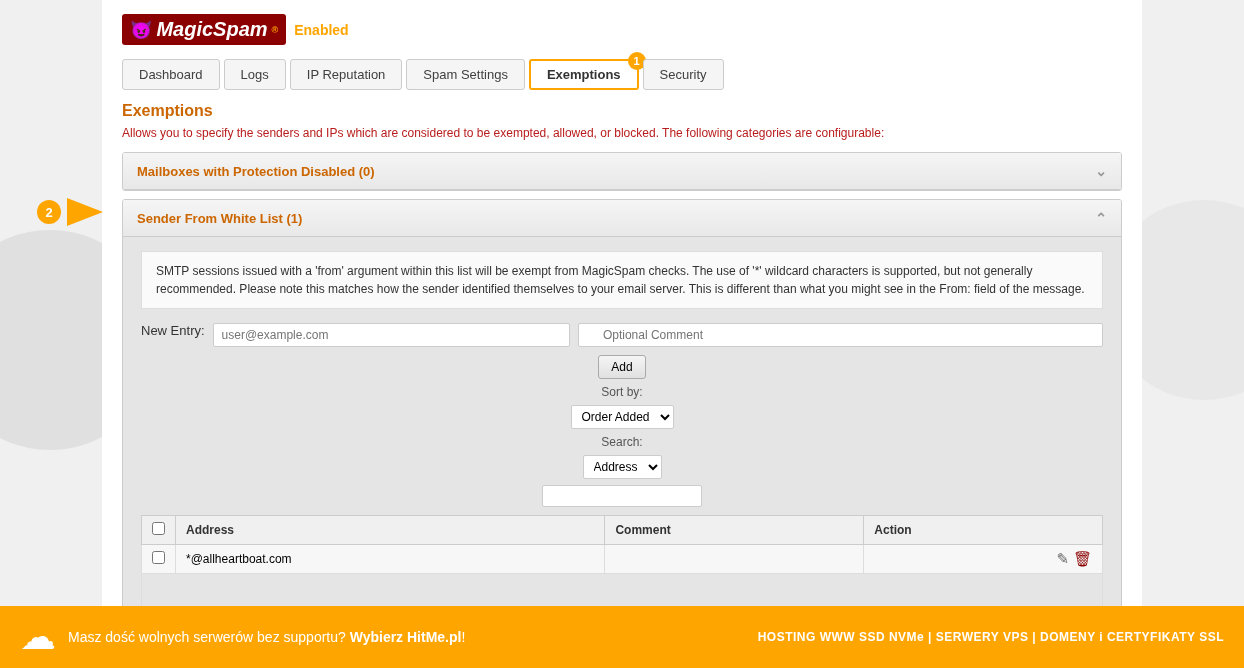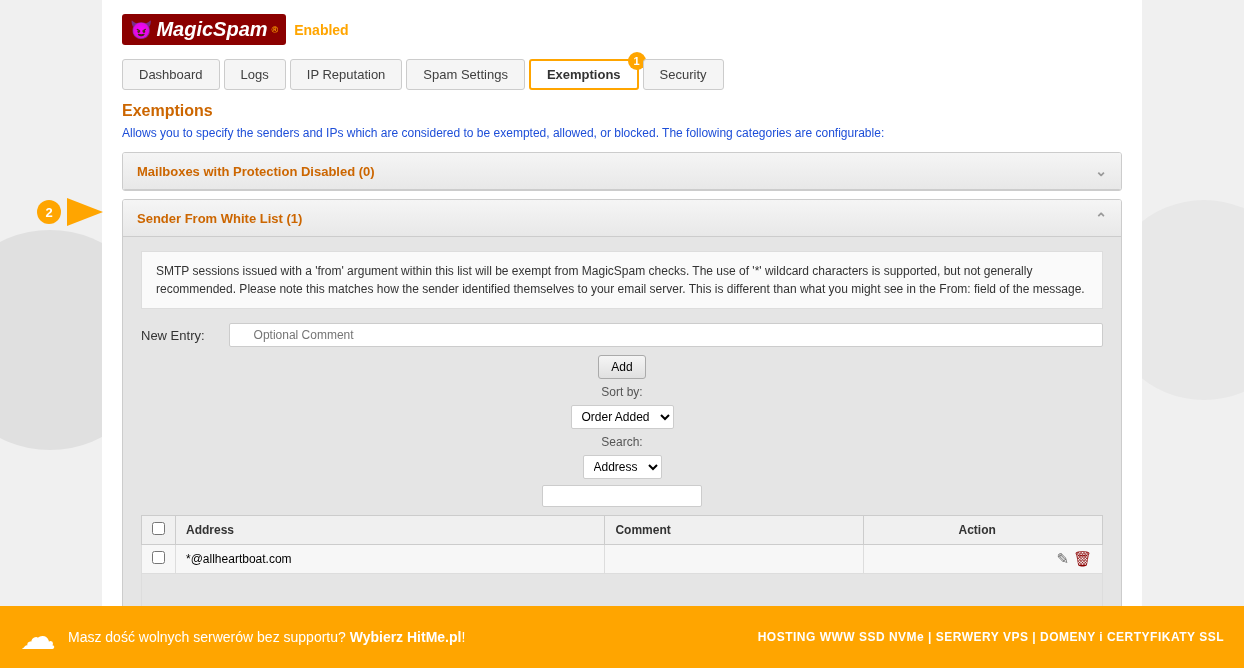--- a/index.html
+++ b/index.html
@@ -90,21 +90,21 @@
     }
 
     
     .page-title {
       color: #cc6600;
       font-size: 16px;
       font-weight: bold;
       margin-bottom: 6px;
     }
     .page-description {
-      color: #1d4ed8;
+      color: #b91c1c;
       font-size: 12px;
       margin-bottom: 12px;
     }
 
     
     .accordion {
       border: 1px solid #ccc;
       border-radius: 3px;
       margin-bottom: 8px;
       overflow: hidden;
@@ -134,22 +134,21 @@
       padding: 10px 14px;
       font-size: 12px;
       color: #333;
       line-height: 1.5;
       margin-bottom: 14px;
     }
 
     
     .form-row {
       display: flex;
-      align-items: center;
-      gap: 24px;
+      gap: 8px;
       margin-bottom: 8px;
     }
     .form-label { font-size: 13px; color: #333; white-space: nowrap; }
     .form-input {
       border: 1px solid #ccc;
       padding: 4px 8px;
       font-size: 12px;
       border-radius: 2px;
       flex: 1;
     }
@@ -202,21 +201,21 @@
     }
     .data-table th {
       background: #f0f0f0;
       border: 1px solid #ccc;
       padding: 6px 10px;
       text-align: left;
       font-weight: bold;
       color: #333;
     }
     .data-table th:first-child { width: 30px; text-align: center; }
-    .data-table th.action-col { text-align: center; padding-right: 22px; }
+    .data-table th.action-col { text-align: left; padding-right: 22px; }
     .data-table td {
       border: 1px solid #ddd;
       padding: 5px 10px;
       vertical-align: middle;
     }
     .data-table td:first-child { text-align: center; width: 30px; }
     .data-table tr.row-striped { background: #f7f7f7; }
     .action-cell-wrapper {
       display: flex;
       align-items: center;
@@ -355,20 +354,21 @@
           <span class="chevron">⌃</span>
         </div>
         <div class="accordion-body">
 
           <div class="description-box">
             <span>SMTP sessions issued with a 'from' argument within this list will be exempt from MagicSpam checks. The use of '*' wildcard characters is supported, but not generally recommended. Please note this matches how the sender identified themselves to your email server. This is different than what you might see in the From: field of the message.</span>
           </div>
 
           <div class="form-row">
             <span class="form-label">New Entry:</span>
+            <input class="form-input" type="text" placeholder="user@example.com" style="">
             <input class="form-input-comment" type="text" placeholder="Optional Comment" style="">
           </div>
 
           <div class="sort-search-row">
             <button class="btn-add">Add</button>
             <span class="sort-label">Sort by:</span>
             <select class="sort-select">
               <option>Order Added</option>
               <option>Address</option>
             </select>

